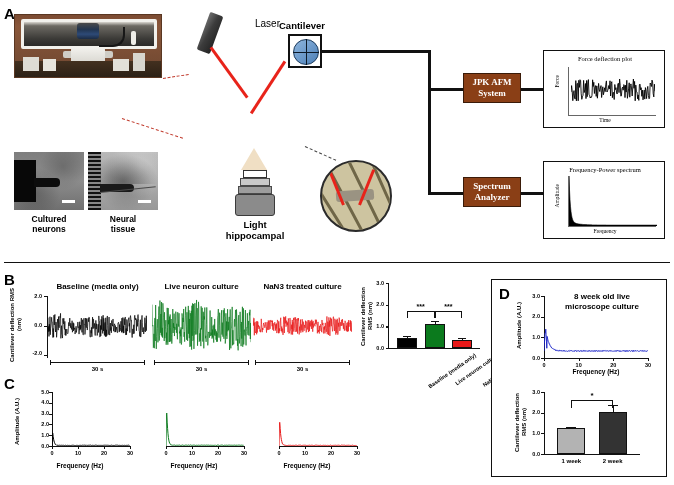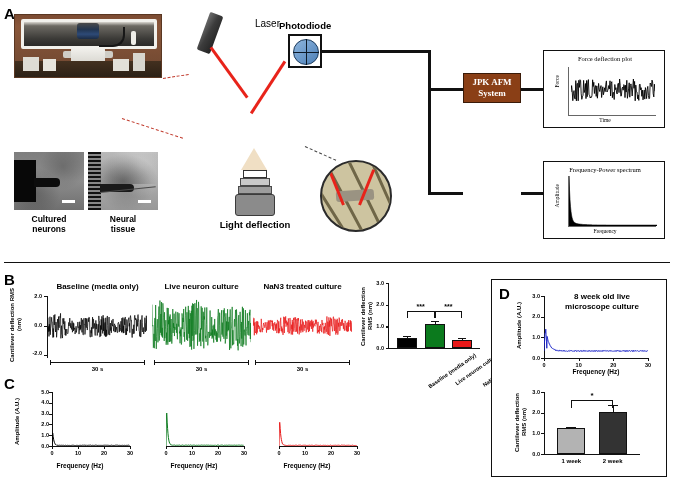--- a/index.html
+++ b/index.html
@@ -268,29 +268,29 @@
   <div class="abs" style="left:222px; top:18px; font-size:10px; font-weight:normal;margin-left:33px;">Laser</div>
 
   <div class="abs laser-beam" style="left:211px; top:46px; width:62px; transform:rotate(54deg);"></div>
   <div class="abs laser-beam" style="left:251px; top:112px; width:62px; transform:rotate(-57deg);"></div>
 
   <div class="abs" id="photodiode-box">
     <div class="disc"></div>
     <div class="cx"></div>
     <div class="cy"></div>
   </div>
-  <div class="abs" style="left:279px; top:20px; font-size:9.5px; font-weight:bold;">Photodiode</div>
+  <div class="abs" style="left:279px; top:20px; font-size:9.5px; font-weight:bold;">Cantilever</div>
 
 
   <div class="abs" id="lm-cone"></div>
   <div class="abs" id="lm-lens"></div>
   <div class="abs" id="lm-mid"></div>
   <div class="abs" id="lm-mid2"></div>
   <div class="abs" id="lm-base"></div>
-  <div class="abs lm-cap" style="left:213px; top:219px; width:84px; text-align:center;">Light deflection</div>
+  <div class="abs lm-cap" style="left:213px; top:219px; width:84px; text-align:center;">Light hippocampal</div>
 
   <div class="abs leader-gray" style="left:305px; top:146px; width:34px; transform:rotate(24deg);"></div>
 
   <div class="abs" id="zoom-circle">
     <div class="fib" style="left:-16px; top:6px;  width:110px; transform:rotate(58deg);"></div>
     <div class="fib" style="left:2px;   top:-4px; width:110px; transform:rotate(62deg);"></div>
     <div class="fib" style="left:24px;  top:-8px; width:110px; transform:rotate(64deg);"></div>
     <div class="fib" style="left:46px;  top:-10px;width:110px; transform:rotate(66deg);"></div>
     <div class="fib" style="left:-30px; top:26px; width:110px; transform:rotate(56deg);"></div>
     <div class="cantv"></div>
@@ -301,20 +301,24 @@
   <div class="abs wire" style="left:322px; top:50px; width:108px; height:2.6px;"></div>
   <div class="abs wire" style="left:428px; top:50px; width:2.6px; height:144px;"></div>
   <div class="abs wire" style="left:428px; top:88px; width:35px; height:2.6px;"></div>
   <div class="abs wire" style="left:428px; top:192px; width:35px; height:2.6px;"></div>
   <div class="abs wire" style="left:521px; top:88px; width:22px; height:2.6px;"></div>
   <div class="abs wire" style="left:521px; top:192px; width:22px; height:2.6px;"></div>
 
   <div class="abs sysbox" id="jpk-box" style="left:463px; top:73px; width:58px; height:30px;">
     <span>JPK AFM</span>
     <span>System</span>
+  </div>
+  <div class="abs sysbox" id="spec-box" style="left:463px; top:177px; width:58px; height:30px;">
+    <span>Spectrum</span>
+    <span>Analyzer</span>
   </div>
 
   <div class="abs plotbox" style="left:543px; top:50px; width:122px; height:78px;">
     <div class="abs plot-title" style="left:0; top:4px; width:122px;">Force deflection plot</div>
     <div class="abs plot-axlab vert" style="left:10px; top:24px;">Force</div>
     <div class="abs plot-axlab" style="left:0; bottom:4px; width:122px; text-align:center;">Time</div>
     <div class="abs" style="left:24px; top:16px; width:1px; height:48px; background:#666;"></div>
     <div class="abs" style="left:24px; top:64px; width:88px; height:1px; background:#666;"></div>
     <svg class="abs" style="left:27px; top:26px;" width="84" height="26">
       <polyline id="a-force-trace" fill="none" stroke="#000" stroke-width="0.9" points="0.0,15.1 0.6,8.6 1.2,13.9 1.8,23.7 2.4,16.8 3.0,13.6 3.6,21.1 4.2,22.1 4.8,3.6 5.4,23.9 6.0,6.6 6.6,6.3 7.2,23.8 7.8,3.3 8.4,10.4 9.0,2.7 9.6,3.6 10.2,16.8 10.8,22.3 11.4,19.8 12.0,18.3 12.6,3.4 13.2,15.6 13.8,12.9 14.4,6.5 15.0,21.6 15.6,3.5 16.2,19.7 16.8,5.2 17.4,2.6 18.0,17.8 18.6,18.3 19.2,21.0 19.8,20.0 20.4,20.4 21.0,18.3 21.6,2.8 22.2,9.5 22.8,5.3 23.4,16.5 24.0,10.4 24.6,8.6 25.2,19.4 25.8,8.9 26.4,21.2 27.0,14.3 27.6,6.4 28.2,12.2 28.8,14.6 29.4,11.1 30.0,8.6 30.6,20.5 31.2,15.2 31.8,9.8 32.4,17.8 33.0,14.9 33.6,10.8 34.2,14.6 34.8,7.2 35.4,3.9 36.0,15.0 36.6,13.6 37.2,12.0 37.8,8.5 38.4,11.9 39.0,3.8 39.6,19.0 40.2,6.5 40.8,4.7 41.4,20.7 42.0,15.3 42.6,15.6 43.2,22.5 43.8,7.5 44.4,12.6 45.0,10.7 45.6,15.9 46.2,17.0 46.8,7.1 47.4,6.2 48.0,15.6 48.6,2.0 49.2,8.2 49.8,19.1 50.4,18.9 51.0,11.5 51.6,10.1 52.2,13.2 52.8,7.6 53.4,8.4 54.0,20.6 54.6,8.2 55.2,15.1 55.8,3.3 56.4,21.3 57.0,17.1 57.6,11.9 58.2,5.8 58.8,20.2 59.4,8.3 60.0,6.9 60.6,12.0 61.2,19.0 61.8,10.0 62.4,2.0 63.0,11.3 63.6,4.4 64.2,23.8 64.8,8.1 65.4,14.7 66.0,15.0 66.6,21.8 67.2,17.9 67.8,23.4 68.4,7.6 69.0,7.0 69.6,12.9 70.2,10.7 70.8,19.3 71.4,13.1 72.0,22.8 72.6,19.1 73.2,13.1 73.8,22.1 74.4,10.6 75.0,14.9 75.6,21.6 76.2,12.2 76.8,9.4 77.4,18.4 78.0,21.8 78.6,21.2 79.2,6.0 79.8,7.4 80.4,9.5 81.0,3.1 81.6,5.0 82.2,16.6 82.8,19.9 83.4,7.2 84.0,14.2"></polyline>

